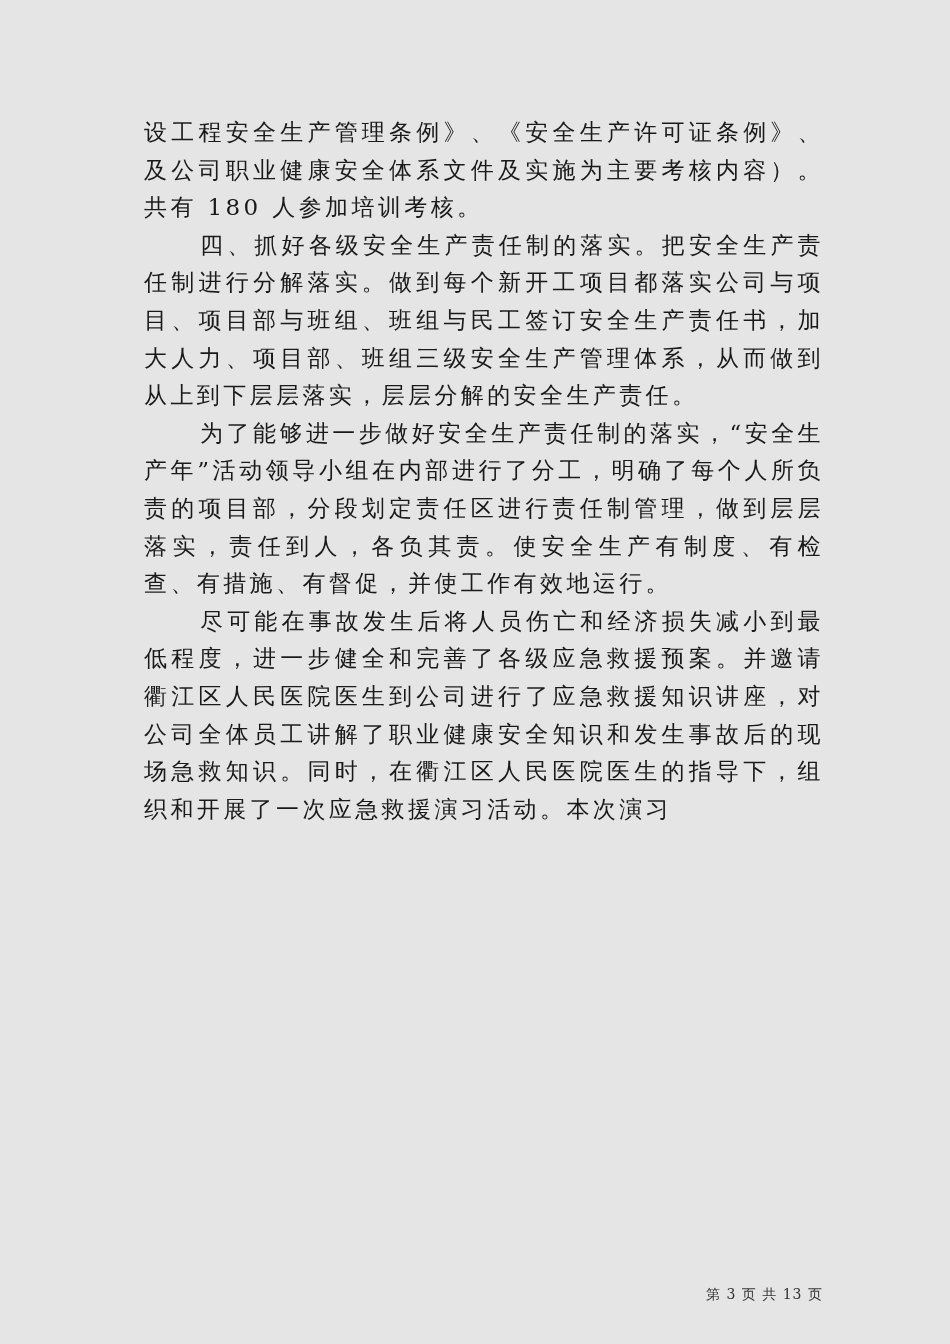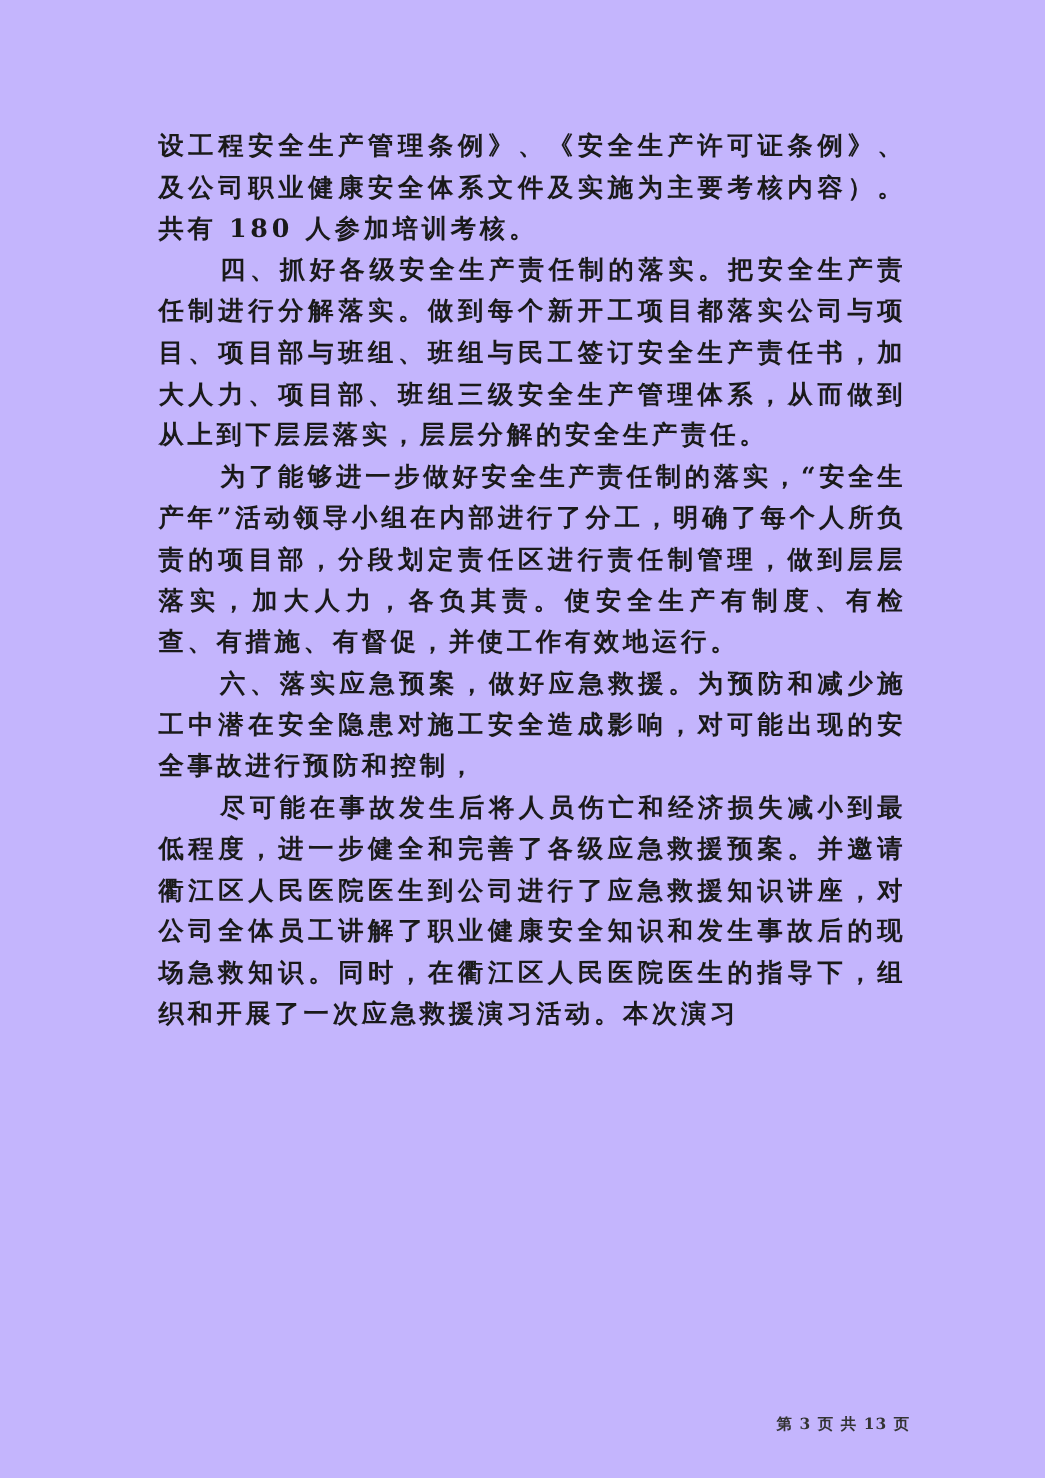--- a/index.html
+++ b/index.html
@@ -1,17 +1,17 @@
 <!DOCTYPE html>
 <html><head>
 <meta charset="utf-8">
 <style>
   html, body { margin: 0; padding: 0; background: #ffffff; }
   body { width: 950px; height: 1344px; position: relative; overflow: hidden; }
-  .page { position: absolute; left: 0; top: 0; width: 950px; height: 1344px; background: #c4b5fd; font-weight: bold; }
+  .page { position: absolute; left: 0; top: 0; width: 950px; height: 1344px; background: #e5e5e5; }
   .content {
     position: absolute; left: 144px; top: 114px; width: 680px;
     font-family: "DejaVu Serif", "Liberation Serif", serif;
     font-size: 23px; line-height: 37.6px; color: #1a1a1a;
     letter-spacing: 3.4px; text-align: justify;
   }
   .content p { margin: 0; }
   .content p.indent { text-indent: 56px; }
   .footer {
     position: absolute; left: 706px; top: 1238px;
@@ -19,18 +19,17 @@
     font-size: 14px; color: #333; letter-spacing: 1px; margin-top: 48px;
   }
 </style>
 </head>
 <body>
 
 <div class="page">
   <div class="content">
     <p>设工程安全生产管理条例》、《安全生产许可证条例》、及公司职业健康安全体系文件及实施为主要考核内容）。共有 180 人参加培训考核。</p>
     <p class="indent">四、抓好各级安全生产责任制的落实。把安全生产责任制进行分解落实。做到每个新开工项目都落实公司与项目、项目部与班组、班组与民工签订安全生产责任书，加大人力、项目部、班组三级安全生产管理体系，从而做到从上到下层层落实，层层分解的安全生产责任。</p>
-    <p class="indent">为了能够进一步做好安全生产责任制的落实，“安全生产年”活动领导小组在内部进行了分工，明确了每个人所负责的项目部，分段划定责任区进行责任制管理，做到层层落实，加大人力，各负其责。使安全生产有制度、有检查、有措施、有督促，并使工作有效地运行。</p>
-    <p class="indent">六、落实应急预案，做好应急救援。为预防和减少施工中潜在安全隐患对施工安全造成影响，对可能出现的安全事故进行预防和控制，</p>
+    <p class="indent">为了能够进一步做好安全生产责任制的落实，“安全生产年”活动领导小组在内部进行了分工，明确了每个人所负责的项目部，分段划定责任区进行责任制管理，做到层层落实，责任到人，各负其责。使安全生产有制度、有检查、有措施、有督促，并使工作有效地运行。</p>
     <p class="indent">尽可能在事故发生后将人员伤亡和经济损失减小到最低程度，进一步健全和完善了各级应急救援预案。并邀请衢江区人民医院医生到公司进行了应急救援知识讲座，对公司全体员工讲解了职业健康安全知识和发生事故后的现场急救知识。同时，在衢江区人民医院医生的指导下，组织和开展了一次应急救援演习活动。本次演习</p>
   </div>
   <div class="footer">第 3 页 共 13 页</div>
 </div>
 
 </body></html>

